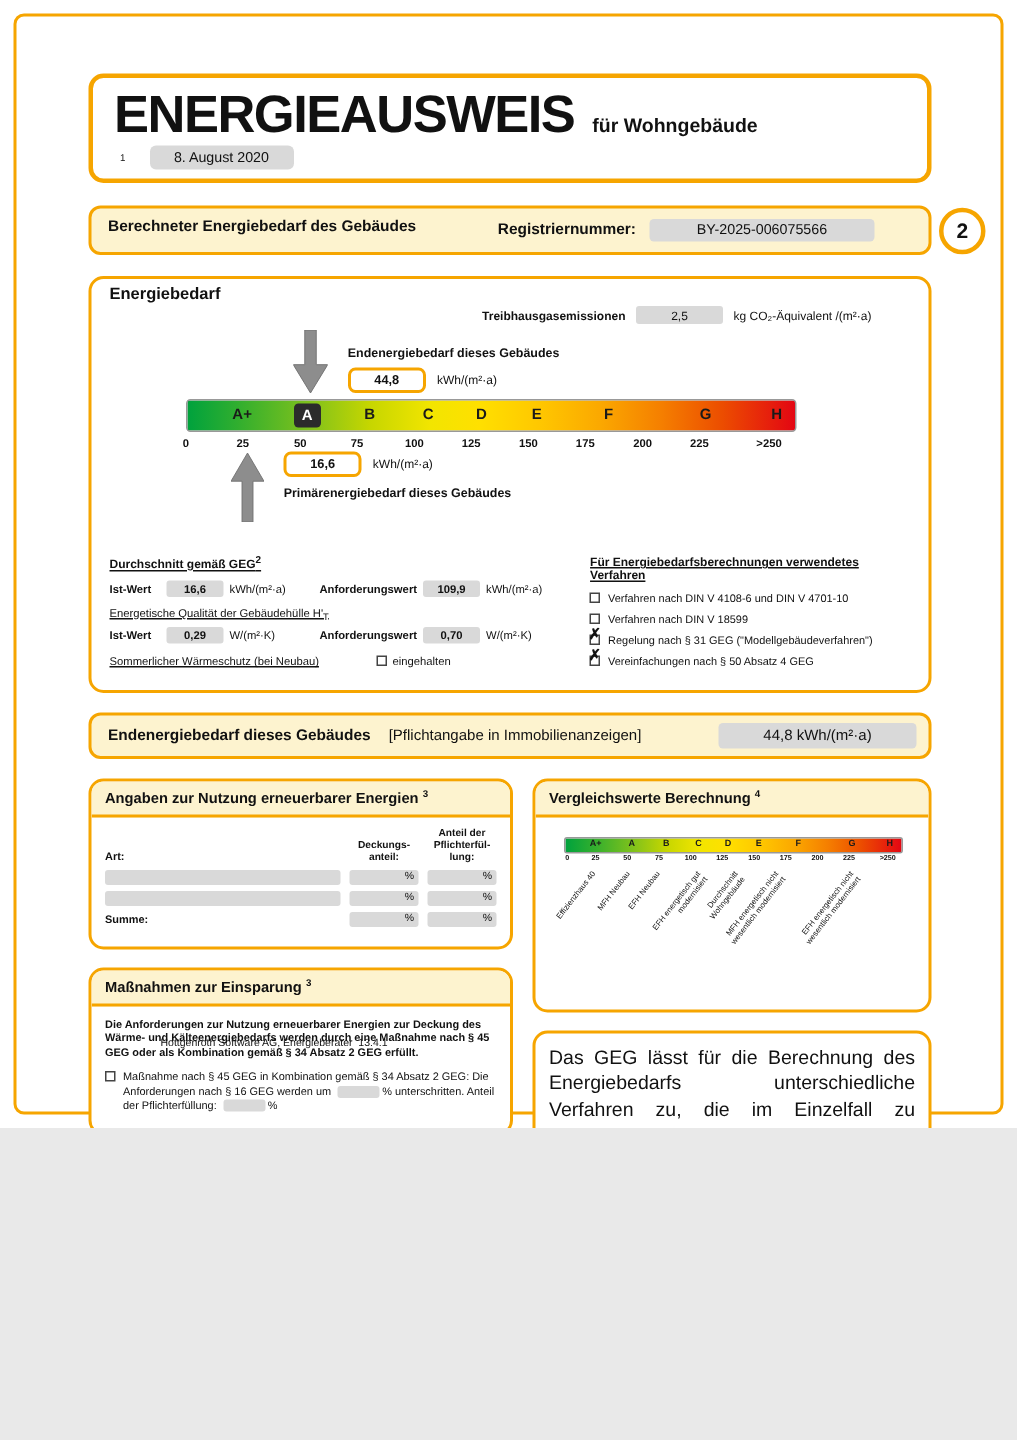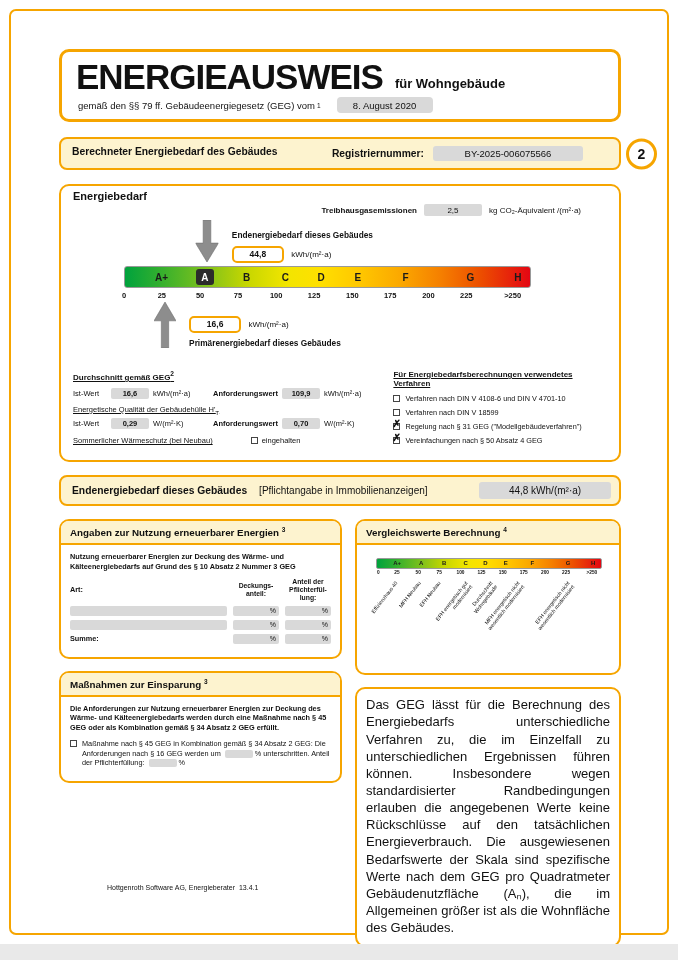--- a/index.html
+++ b/index.html
@@ -1,18 +1,18 @@
 <!DOCTYPE html>
 <html style="--gold: #F6A500; --cream: #FDF3CF; --gray: #D9D9D9; --marker_dark: #2B2B2B; --scale_green: #00A23D; --scale_red: #E30613;"><head>
 <meta charset="utf-8">
 <style>
   * { margin:0; padding:0; box-sizing:border-box; }
   html,body { background:#e9e9e9; }
   body { font-family:"Liberation Sans", sans-serif; color:#111; }
-  .page { width:678px; height:944px; background:#fff; position:relative; margin:0 auto; overflow:hidden; }
+  .page { width:678px; height:752px; background:#fff; position:relative; margin:0 auto; overflow:hidden; }
   .frame { position:absolute; inset:9px; border:2.5px solid var(--gold,#F6A500); border-radius:7px; }
   .content { position:absolute; inset:2px 46px 2px 48px; padding-top:36px; }
 
   .b { font-weight:bold; }
   .u { text-decoration:underline; }
   .pre { white-space:pre-line; }
 
   
   .title-box { border:3px solid var(--gold,#F6A500); border-radius:10px; padding:7px 14px 6px; background:#fff; }
   .title-row { display:flex; align-items:flex-end; gap:12px; }
@@ -49,30 +49,30 @@
              background:#fff; font-size:8.5px; font-weight:bold; text-align:center; }
   .unit { font-size:8px; margin-left:3px; }
   .bar { position:absolute; top:46px; left:0; right:0; height:22px; border:1px solid #999; border-radius:3px;
          background:linear-gradient(90deg,#00a23d 0%,#2fae2f 8%,#7fc11c 20%,#c6d600 30%,#f2e500 40%,#ffe000 48%,#ffc700 58%,#fba800 68%,#f57f00 78%,#ec4d00 88%,#e30613 100%); }
   .bl { position:absolute; top:50%; transform:translate(-50%,-50%); font-weight:bold; font-size:10px; color:#1a1a1a; }
   .amark { position:absolute; top:50%; left:19.7%; transform:translate(-50%,-50%); width:18px; height:16px;
            background:var(--marker_dark,#2B2B2B); color:#fff; border-radius:3px; display:flex; align-items:center; justify-content:center;
            font-size:10px; font-weight:bold; }
   .ticks { position:absolute; top:71px; left:0; right:0; height:10px; }
   .tk { position:absolute; transform:translateX(-50%); font-size:7.5px; font-weight:bold; }
-  .prim-group { position:absolute; left:16%; top:90px; }
+  .prim-group { position:absolute; left:16%; top:76px; }
   .prim-group .fs83 { margin-top:5px; }
 
   .anf-row { display:flex; gap:16px; margin:8px 12px 0; font-size:7.5px; }
   .anf-left { width:57%; }
   .anf-right { flex:1; }
   .h-ub { font-size:8px; font-weight:bold; text-decoration:underline; margin-bottom:6px; }
   .sub-h { text-decoration:underline; margin:6px 0 3px; }
   .vrow { display:flex; align-items:center; gap:4px; margin:3px 0; }
-  .lbl { width:34px; font-weight:normal; }
+  .lbl { width:34px; font-weight:bold; }
   .lbl2 { margin-left:6px; font-weight:bold; }
   .gchip { background:var(--gray,#D9D9D9); border-radius:2px; min-width:38px; text-align:center; padding:1px 3px; font-weight:bold; }
   .unit2 { width:50px; }
   .cb { width:7px; height:7px; border:1px solid #444; background:#fff; flex:none; position:relative; display:inline-block; }
   .mark { position:absolute; left:-2px; top:-5px; font-size:10px; font-weight:bold; color:#111; line-height:1; }
   .cbrow { display:flex; gap:5px; margin:4.5px 0; align-items:flex-start; }
   .cbrow .cb { margin-top:1px; }
   .cbl { font-size:7.3px; line-height:1.3; }
   .sommer-row { margin-top:7px; }
   .sommer-row .cb { margin-left:34px; }
@@ -87,21 +87,21 @@
   
   .cols { display:flex; gap:13px; margin-top:13px; align-items:flex-start; }
   .col-l { width:283px; flex:none; display:flex; flex-direction:column; gap:12px; }
   .col-r { flex:1; display:flex; flex-direction:column; gap:12px; }
   .sbox { border:2.5px solid var(--gold,#F6A500); border-radius:10px; background:#fff; overflow:hidden; }
   .sbox-title { background:var(--cream,#FDF3CF); border-bottom:2px solid var(--gold,#F6A500); padding:5px 9px; font-size:9.8px; font-weight:bold; }
   .sbox-title sup { font-size:6.5px; }
   .sbox-body { padding:7px 9px 9px; font-size:7.3px; line-height:1.3; }
   .intro { font-weight:bold; margin-bottom:7px; }
 
-  .tbl-head { display:flex; gap:6px; align-items:center; margin-bottom:3px; }
+  .tbl-head { display:flex; gap:6px; align-items:flex-end; margin-bottom:3px; }
   .art { flex:1; font-weight:bold; }
   .th { width:46px; text-align:center; font-weight:bold; font-size:6.8px; line-height:1.15; }
   .frow { display:flex; gap:6px; align-items:center; margin:4px 0; }
   .field { flex:1; height:10px; background:var(--gray,#D9D9D9); border-radius:2px; }
   .pct { width:46px; height:10px; background:var(--gray,#D9D9D9); border-radius:2px; font-size:7px; text-align:right; padding-right:3px; line-height:10px; }
   .sumlbl { flex:1; font-weight:bold; }
   .ifield { display:inline-block; width:28px; height:8px; background:var(--gray,#D9D9D9); border-radius:2px; vertical-align:middle; margin:0 2px; }
 
   
   .vscale { position:relative; margin:6px 8px 0 10px; }
@@ -127,21 +127,20 @@
 <div class="page">
   <div class="frame">
     <div class="content">
 
       <div class="title-box">
         <div class="title-row">
           <span class="main-title">ENERGIEAUSWEIS</span>
           <span class="sub-title">für Wohngebäude</span>
         </div>
         <div class="law-row">
-          <span>gemäß den §§ 79 ff. Gebäudeenergiegesetz (GEG) vom</span>
           <sup>1</sup>
           <span class="date-box">8. August 2020</span>
         </div>
       </div>
 
       <div class="reg-row">
         <div class="reg-bar">
           <span class="rt b">Berechneter Energiebedarf des Gebäudes</span>
           <span class="reg-right">
             <span class="rt b">Registriernummer:</span>
@@ -280,21 +279,20 @@
       </div>
 
       <div class="cols">
         <div class="col-l">
 
           <div class="sbox">
             <div class="sbox-title">
               <span>Angaben zur Nutzung erneuerbarer Energien</span> <sup>3</sup>
             </div>
             <div class="sbox-body">
-              <div class="intro">Nutzung erneuerbarer Energien zur Deckung des Wärme- und Kälteenergiebedarfs auf Grund des § 10 Absatz 2 Nummer 3 GEG</div>
               <div class="tbl-head">
                 <span class="art">Art:</span>
                 <span class="th pre">Deckungs-
 anteil:</span>
                 <span class="th pre">Anteil der
 Pflichterfül-
 lung:</span>
               </div>
               <div class="frow">
                 <span class="field"></span>

